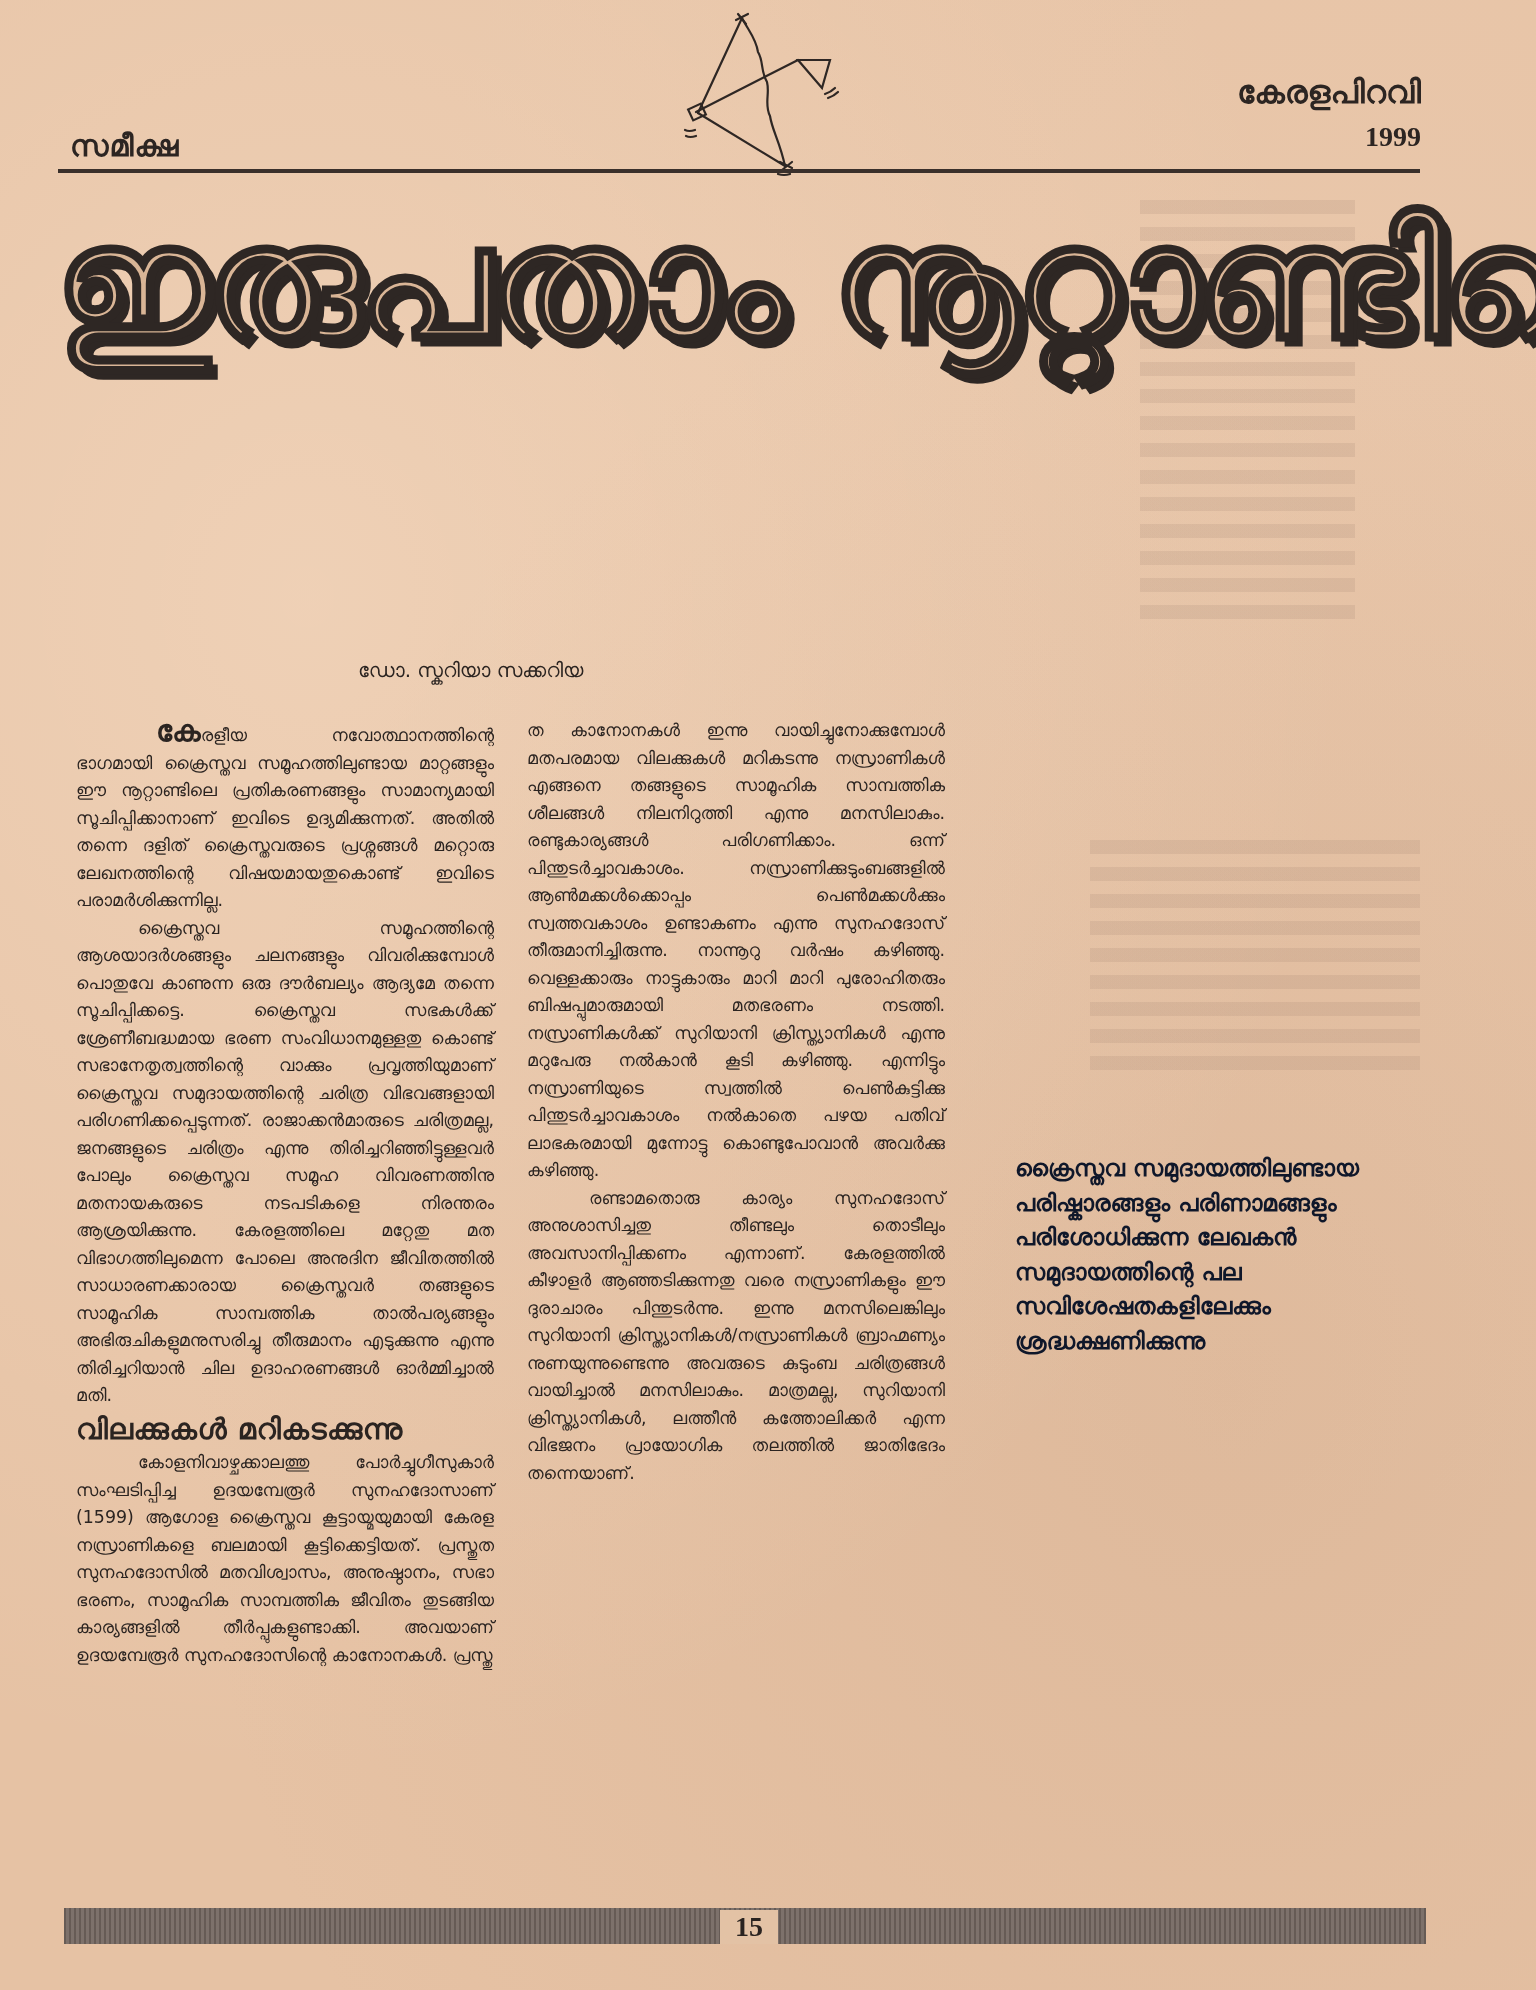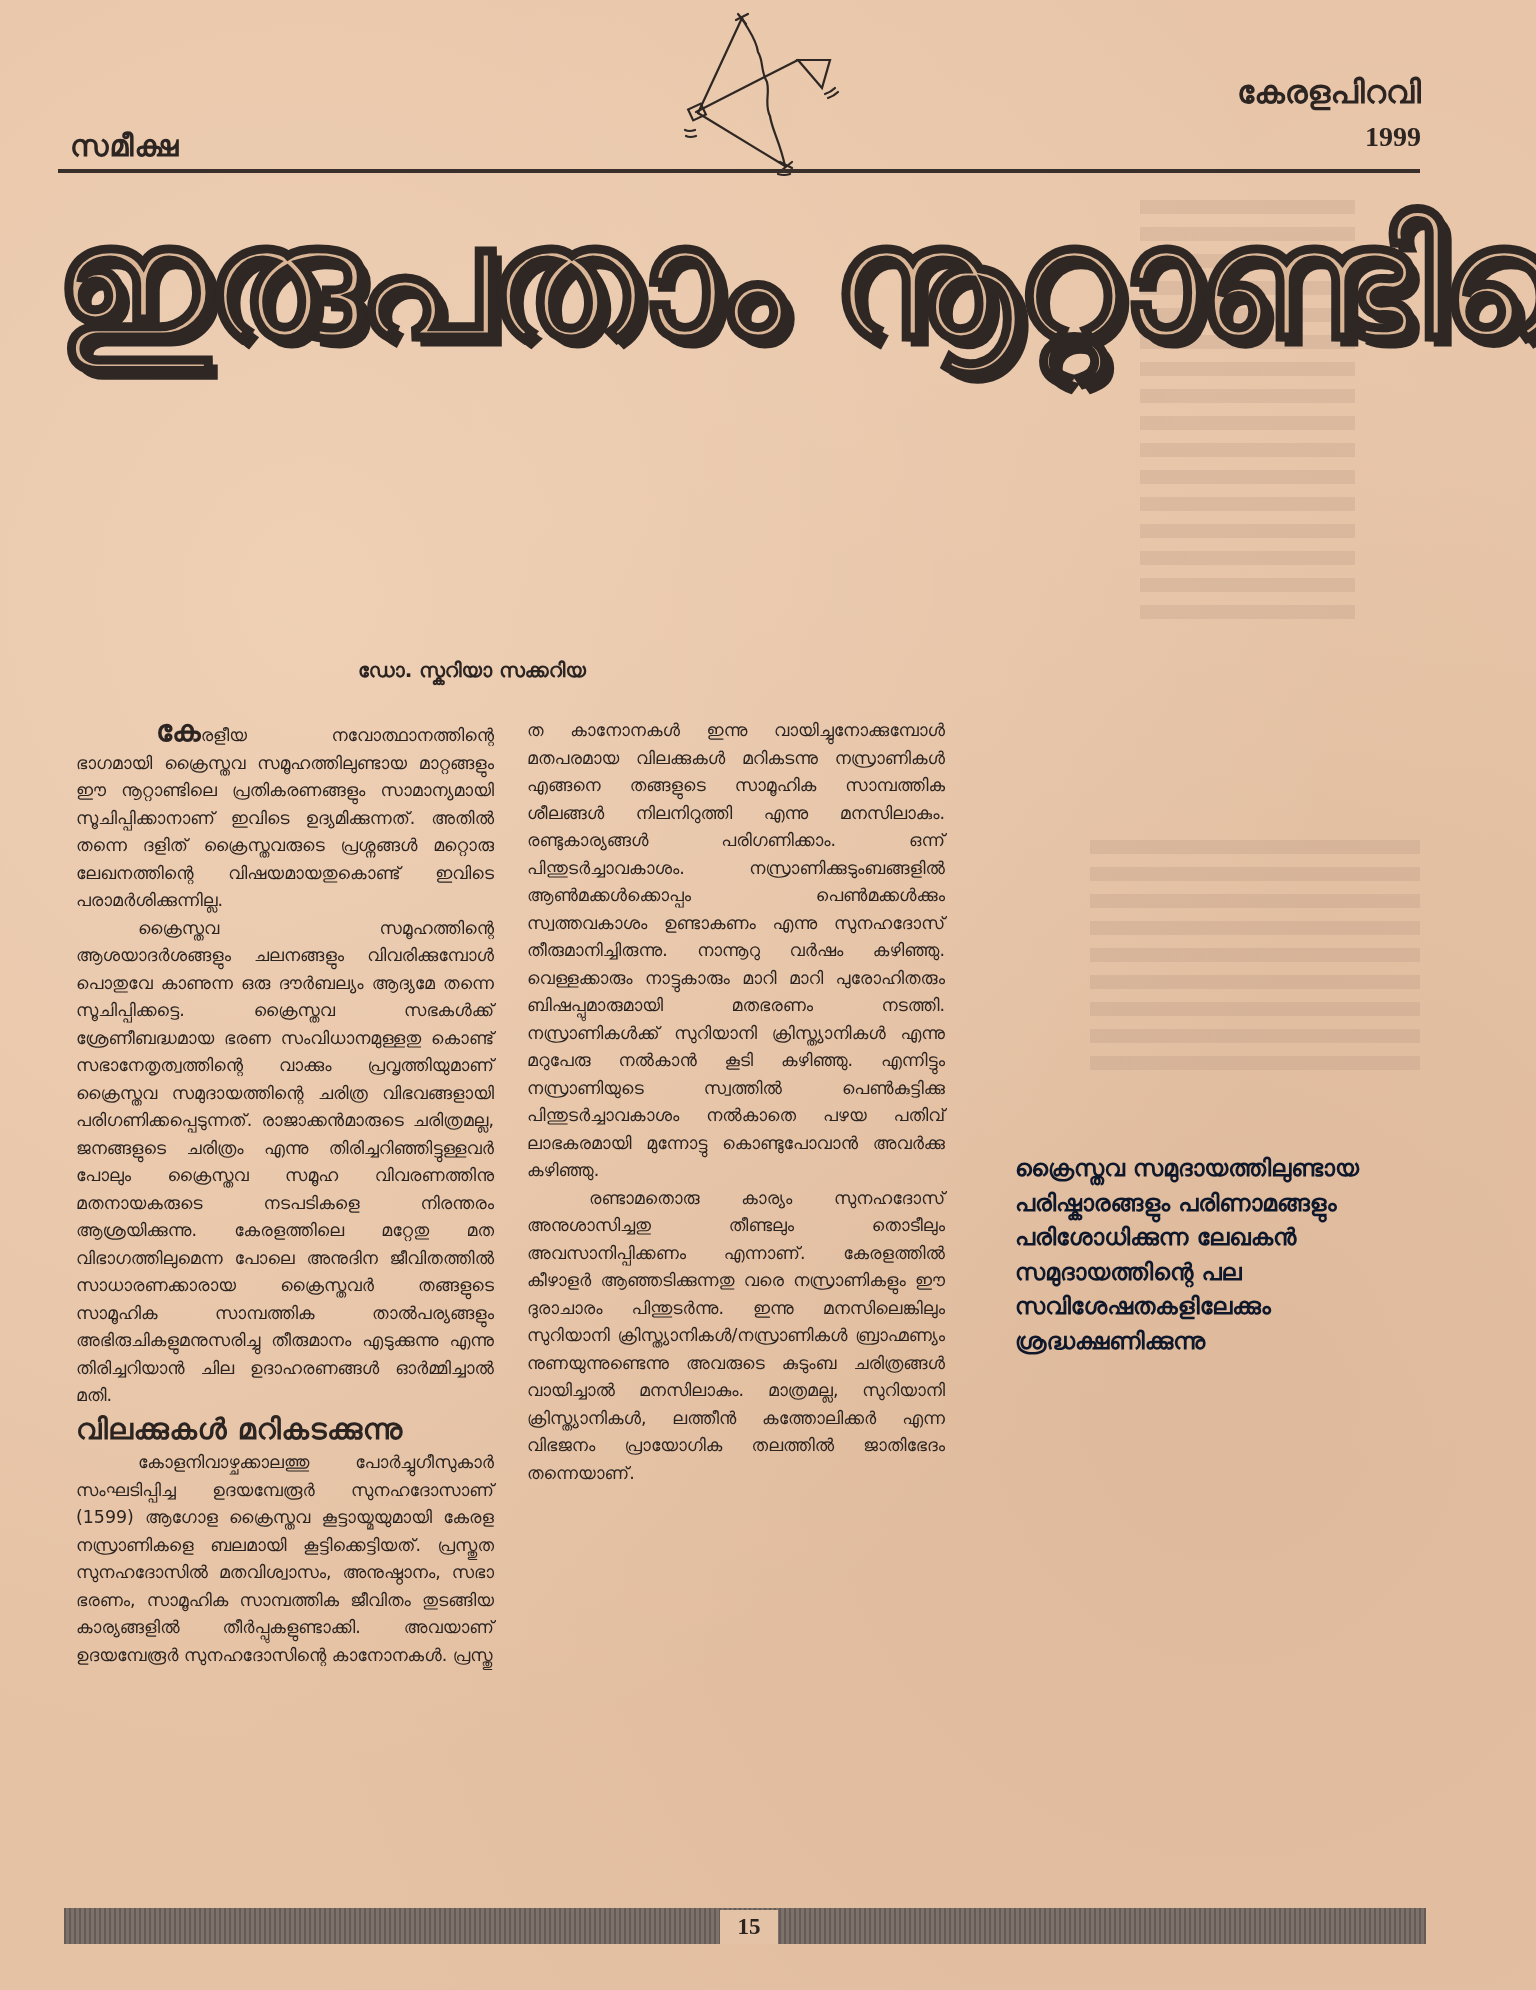--- a/index.html
+++ b/index.html
@@ -28,21 +28,21 @@
   .hl-line {
     font-family: "DejaVu Sans", sans-serif; font-weight: bold;
     font-size: 158px; line-height: 188px; letter-spacing: -4px;
     color: #d9b596;
     -webkit-text-stroke: 4px #2e2724;
     text-shadow: 7px 7px 0 #2e2724, 2px 2px 0 #8b7466;
     white-space: nowrap;
   }
   .hl-line.second { margin-top: 2px; padding-left: 60px; }
 
-  #byline { left: 358px; top: 658px; font-size: 20px; font-weight: bold; color: #2b2421; }
+  #byline { left: 358px; top: 658px; font-size: 20px; font-weight: normal; color: #2b2421; }
 
   
   .col { width: 418px; font-size: 17.4px; line-height: 27.5px; text-align: justify; color: #2b2421; }
   .col p { margin: 0; text-indent: 62px; }
   .col p.first { text-indent: 0; }
   .col p.cont { text-indent: 0; }
   #col1 { left: 76px; top: 717px; }
   #col2 { left: 527px; top: 717px; }
   .dropcap { font-size: 30px; font-weight: bold; margin-left: 80px; }
   .subhead { font-size: 29px; font-weight: bold; margin: 6px 0 6px 0; letter-spacing: 0.5px; white-space: nowrap; }
@@ -54,21 +54,21 @@
   .ghost { background: repeating-linear-gradient(180deg, rgba(140,110,95,0.14) 0 14px, transparent 14px 27px); }
   #ghost1 { left: 1140px; top: 200px; width: 215px; height: 420px; }
   #ghost2 { left: 1090px; top: 840px; width: 330px; height: 230px; }
 
   
   #footer-bar { left: 64px; top: 1908px; width: 1362px; height: 36px;
     background: #7d716b;
     background-image: repeating-linear-gradient(90deg, rgba(60,50,45,0.35) 0 2px, transparent 2px 5px);
   }
   #page-num { left: 720px; top: 1910px; width: 58px; height: 34px; background: #e3c2a5;
-    font-family: "Liberation Serif", serif; font-size: 23px; font-weight: bold; text-align: center; line-height: 34px; color: #2a2320; }
+    font-family: "Liberation Serif", serif; font-size: 28px; font-weight: bold; text-align: center; line-height: 34px; color: #2a2320; }
 </style>
 </head>
 <body>
 
 <div id="section-label" class="abs">സമീക്ഷ</div>
 
 <svg id="logo" class="abs" viewBox="0 0 240 170">
   <g fill="none" stroke="#2e2724" stroke-width="2.2" stroke-linecap="round">
 
     <path d="M112 10 L68 105"></path>

